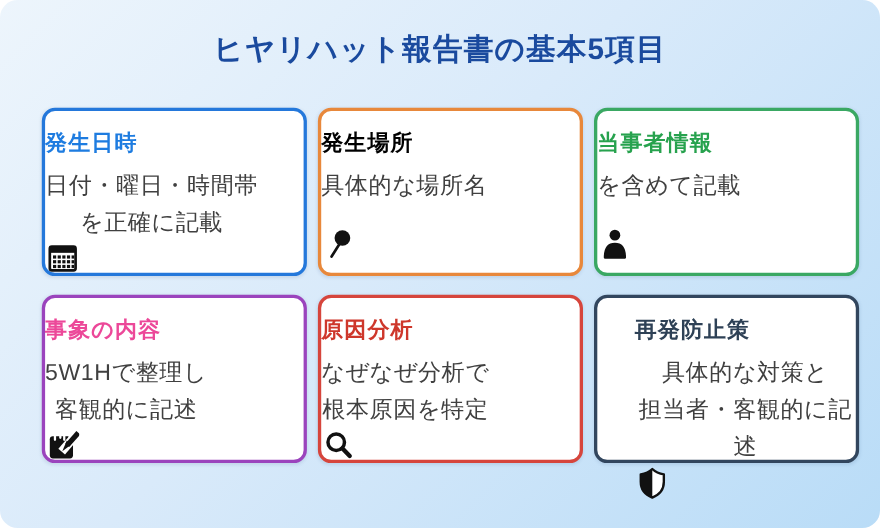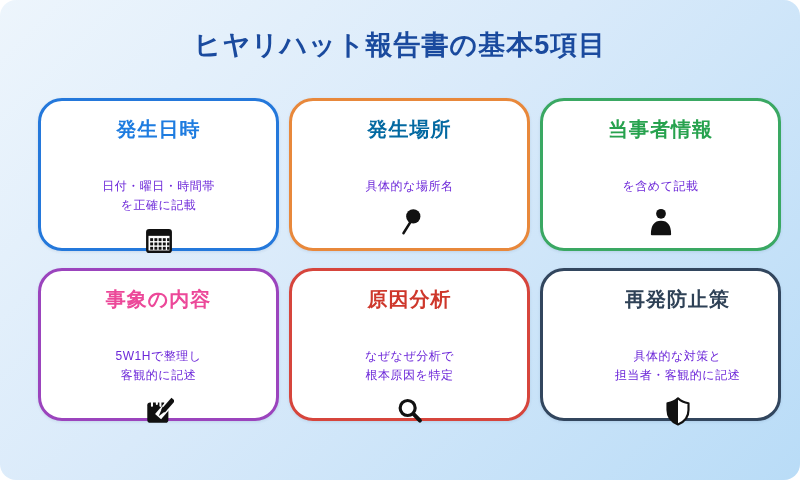--- a/index.html
+++ b/index.html
@@ -12,31 +12,30 @@
     margin:0;padding-top:27px;text-align:center;
     font-size:27px;font-weight:700;letter-spacing:1px;color:#1A4A9E;
   }
   .grid{
     position:absolute;left:38px;top:98px;width:743px;
     display:grid;grid-template-columns:repeat(3,1fr);
     column-gap:10px;row-gap:17px;
   }
   .card{
     height:153px;box-sizing:border-box;background:#FFFFFF;
-    border:3px solid #999;border-radius:24px;
-    display:flex;flex-direction:column;align-items:center;
+    border:3px solid #999;border-radius:12px;
+    display:flex;flex-direction:column;align-items:flex-start;
     box-shadow:0 1px 3px rgba(40,70,120,0.12);
-    gap:10px;
   }
   .card-title{
     margin-top:15px;font-size:20px;font-weight:700;letter-spacing:1px;
   }
   .card-body{
-    margin-top:24px;text-align:center;font-size:12px;line-height:1.62;
-    color:#6d28d9;letter-spacing:0.5px;
+    margin-top:9px;text-align:center;font-size:21px;line-height:1.62;
+    color:#404040;letter-spacing:0.5px;
   }
   .card-body span{display:block;}
   .card-icon{
     margin-top:auto;margin-bottom:10px;width:32px;height:32px;
     display:flex;align-items:center;justify-content:center;
   }
   .card-icon svg{width:30px;height:30px;display:block;}
 </style>
 </head>
 <body>
@@ -71,21 +70,21 @@
               <rect x="11.1" y="22.2" width="3.1" height="3.1"></rect>
               <rect x="15.6" y="22.2" width="3.1" height="3.1"></rect>
               <rect x="20.1" y="22.2" width="3.1" height="3.1"></rect>
               <rect x="24.6" y="22.2" width="2.6" height="3.1"></rect>
           </g>
         </svg>
       </div>
     </div>
 
     <div class="card" style="border-color: rgb(232, 136, 59);">
-      <div class="card-title" style="color: #0369a1;">発生場所</div>
+      <div class="card-title" style="color: #000000;">発生場所</div>
       <div class="card-body">
         <span>具体的な場所名</span>
       </div>
       <div class="card-icon">
         <svg viewBox="0 0 32 32">
           <line x1="16.5" y1="16" x2="9" y2="28" stroke="#111" stroke-width="2.6" stroke-linecap="round"></line>
           <circle cx="19.5" cy="10" r="7.6" fill="#111"></circle>
         </svg>
       </div>
     </div>

